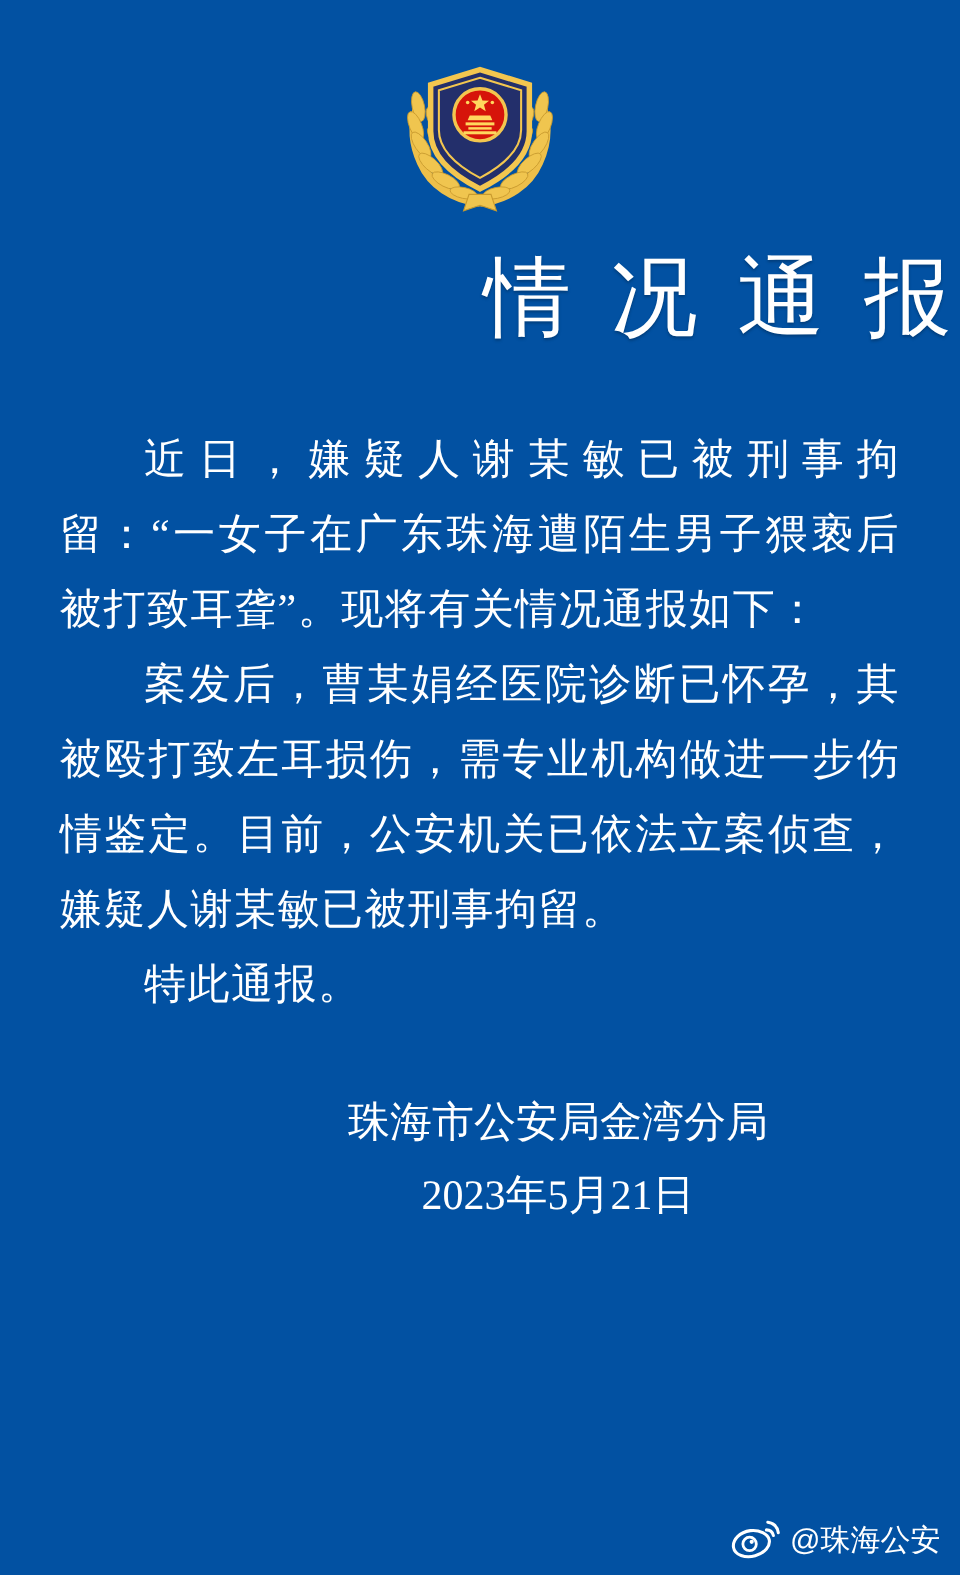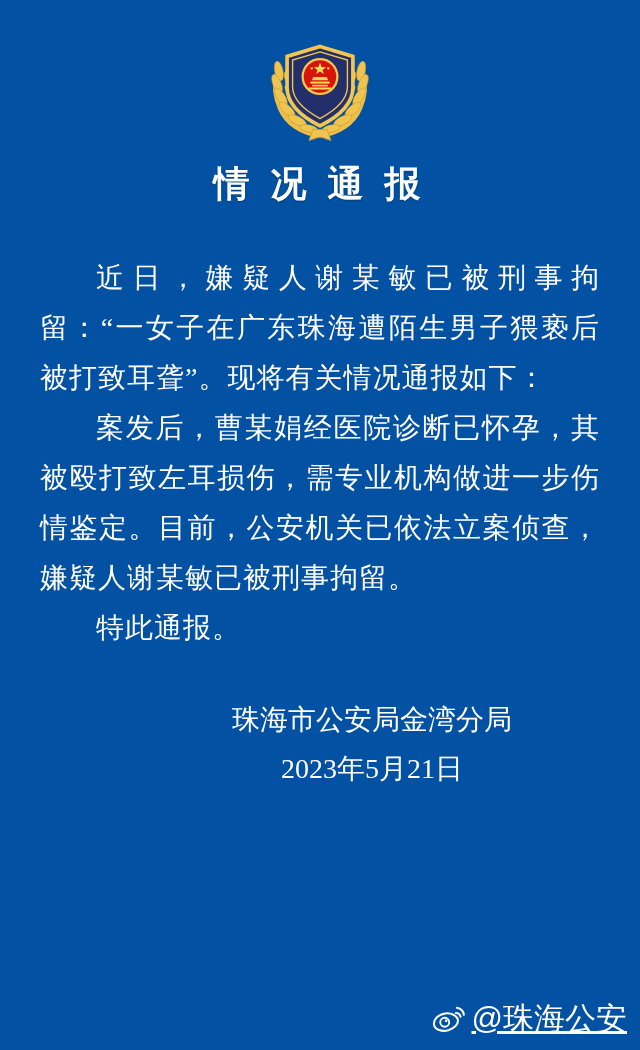--- a/index.html
+++ b/index.html
@@ -13,23 +13,23 @@
   }
   .badge-wrap{
     width:100%;
     padding-top:40px;
     display:flex;
     justify-content:center;
   }
   .badge-wrap svg{display:block;}
   .title{
     margin:14px 0 0 0;
-    text-align:center;
-    font-size:36px;
-    font-weight:700;
+    text-align:right;
+    font-size:58px;
+    font-weight:400;
     letter-spacing:6px;
     color:#ffffff;
     text-shadow:0 1px 2px rgba(0,0,0,0.25);
     white-space:pre;
   }
   .content{
     margin:44px 40px 0 40px;
   }
   .content p{
     margin:0;
@@ -47,23 +47,22 @@
     line-height:49px;
   }
   .footer{
     position:absolute;
     right:13px;
     bottom:10px;
     display:flex;
     align-items:center;
     gap:7px;
     font-family:"Liberation Sans","DejaVu Sans",sans-serif;
-    font-size:31px;
+    font-size:20px;
     color:#ffffff;
-    text-decoration:underline;
   }
   .footer svg{display:block;}
 </style>
 </head>
 <body>
 
 <div>
 
   <div class="badge-wrap">
     <svg width="128" height="106" viewBox="0 0 140 116">

